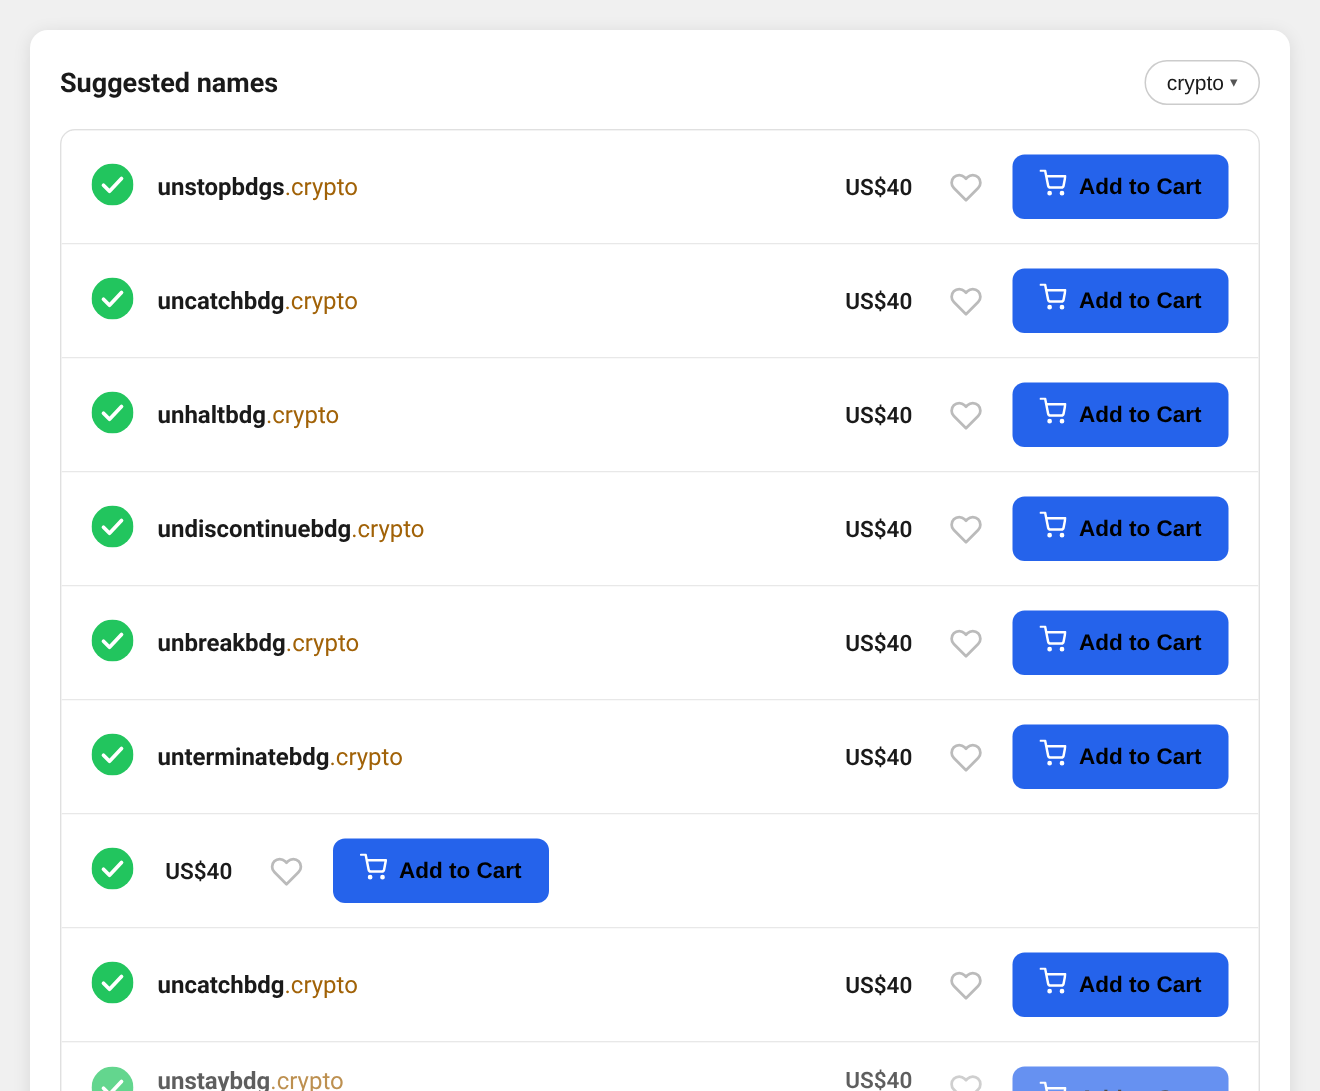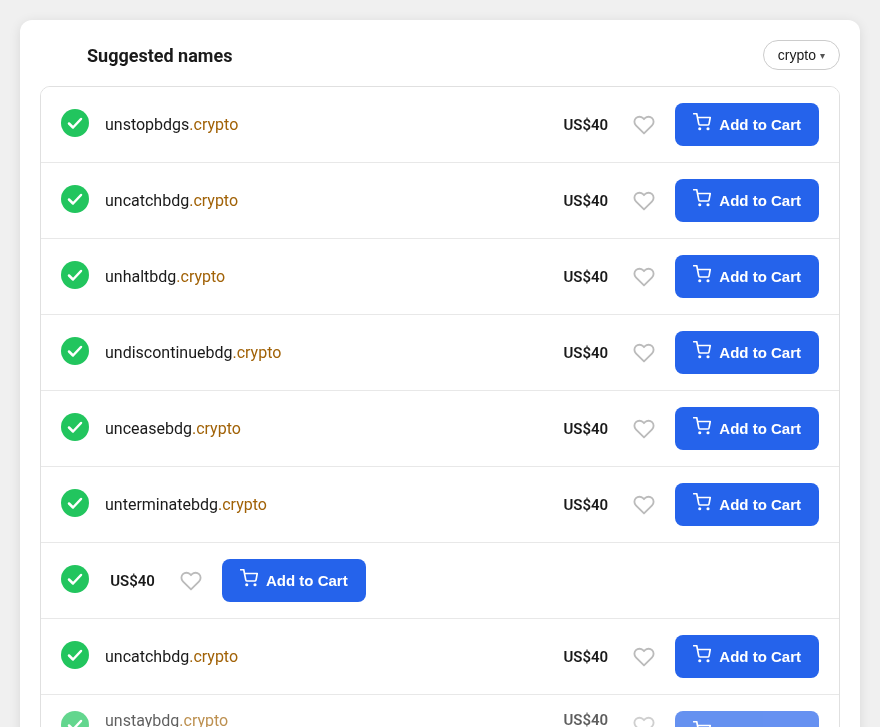--- a/index.html
+++ b/index.html
@@ -24,21 +24,20 @@
       box-shadow: 0 2px 12px rgba(0,0,0,0.1);
       width: 840px;
       padding: 20px;
     }
 
     .header {
       display: flex;
       justify-content: space-between;
       align-items: center;
       margin-bottom: 16px;
-      margin-left: 47px;
     }
 
     .header-title {
       font-size: 18px;
       font-weight: 700;
       color: #1a1a1a;
     }
 
     .filter-dropdown {
       display: flex;
@@ -84,21 +83,21 @@
       flex-shrink: 0;
     }
 
     .domain-name {
       flex: 1;
       font-size: 16px;
       color: #1a1a1a;
     }
 
     .domain-name .bold-part {
-      font-weight: 400;
+      font-weight: 700;
     }
 
     .domain-name .tld-part {
       font-weight: 400;
       color: #a16207;
     }
 
     .price {
       font-size: 15px;
       font-weight: 600;
@@ -118,21 +117,21 @@
       display: flex;
       align-items: center;
       justify-content: center;
     }
 
     .add-to-cart-btn {
       display: flex;
       align-items: center;
       gap: 8px;
       background: #2563eb;
-      color: #ffffff;
+      color: #000000;
       border: none;
       border-radius: 8px;
       padding: 10px 18px;
       font-size: 15px;
       font-weight: 600;
       cursor: pointer;
       white-space: nowrap;
     }
 
     .cart-icon {
@@ -243,21 +242,21 @@
               <path d="M1 1h4l2.68 13.39a2 2 0 0 0 2 1.61h9.72a2 2 0 0 0 2-1.61L23 6H6"></path>
             </svg></span>
           <span>Add to Cart</span>
         </button>
       </div>
       <div class="domain-row">
         <span><svg class="check-icon" viewBox="0 0 28 28" fill="none" xmlns="http://www.w3.org/2000/svg">
     <circle cx="14" cy="14" r="14" fill="#22c55e"></circle>
     <path d="M8 14.5L12 18.5L20 10" stroke="white" stroke-width="2.5" stroke-linecap="round" stroke-linejoin="round"></path>
   </svg></span>
-        <span class="domain-name"><span class="bold-part">unceasebdg</span><span class="tld-part">.crypto</span></span>
+        <span class="domain-name"><span class="bold-part">unbreakbdg</span><span class="tld-part">.crypto</span></span>
         <span class="price">US$40</span>
         <button class="heart-btn">
           <svg width="22" height="22" viewBox="0 0 24 24" fill="none" stroke="#bbbbbb" stroke-width="2" stroke-linecap="round" stroke-linejoin="round">
             <path d="M20.84 4.61a5.5 5.5 0 0 0-7.78 0L12 5.67l-1.06-1.06a5.5 5.5 0 0 0-7.78 7.78l1.06 1.06L12 21.23l7.78-7.78 1.06-1.06a5.5 5.5 0 0 0 0-7.78z"></path>
           </svg>
         </button>
         <button class="add-to-cart-btn">
           <span class="cart-icon"><svg width="18" height="18" viewBox="0 0 24 24" fill="none" stroke="white" stroke-width="2.2" stroke-linecap="round" stroke-linejoin="round">
               <circle cx="9" cy="21" r="1"></circle>
               <circle cx="20" cy="21" r="1"></circle>

